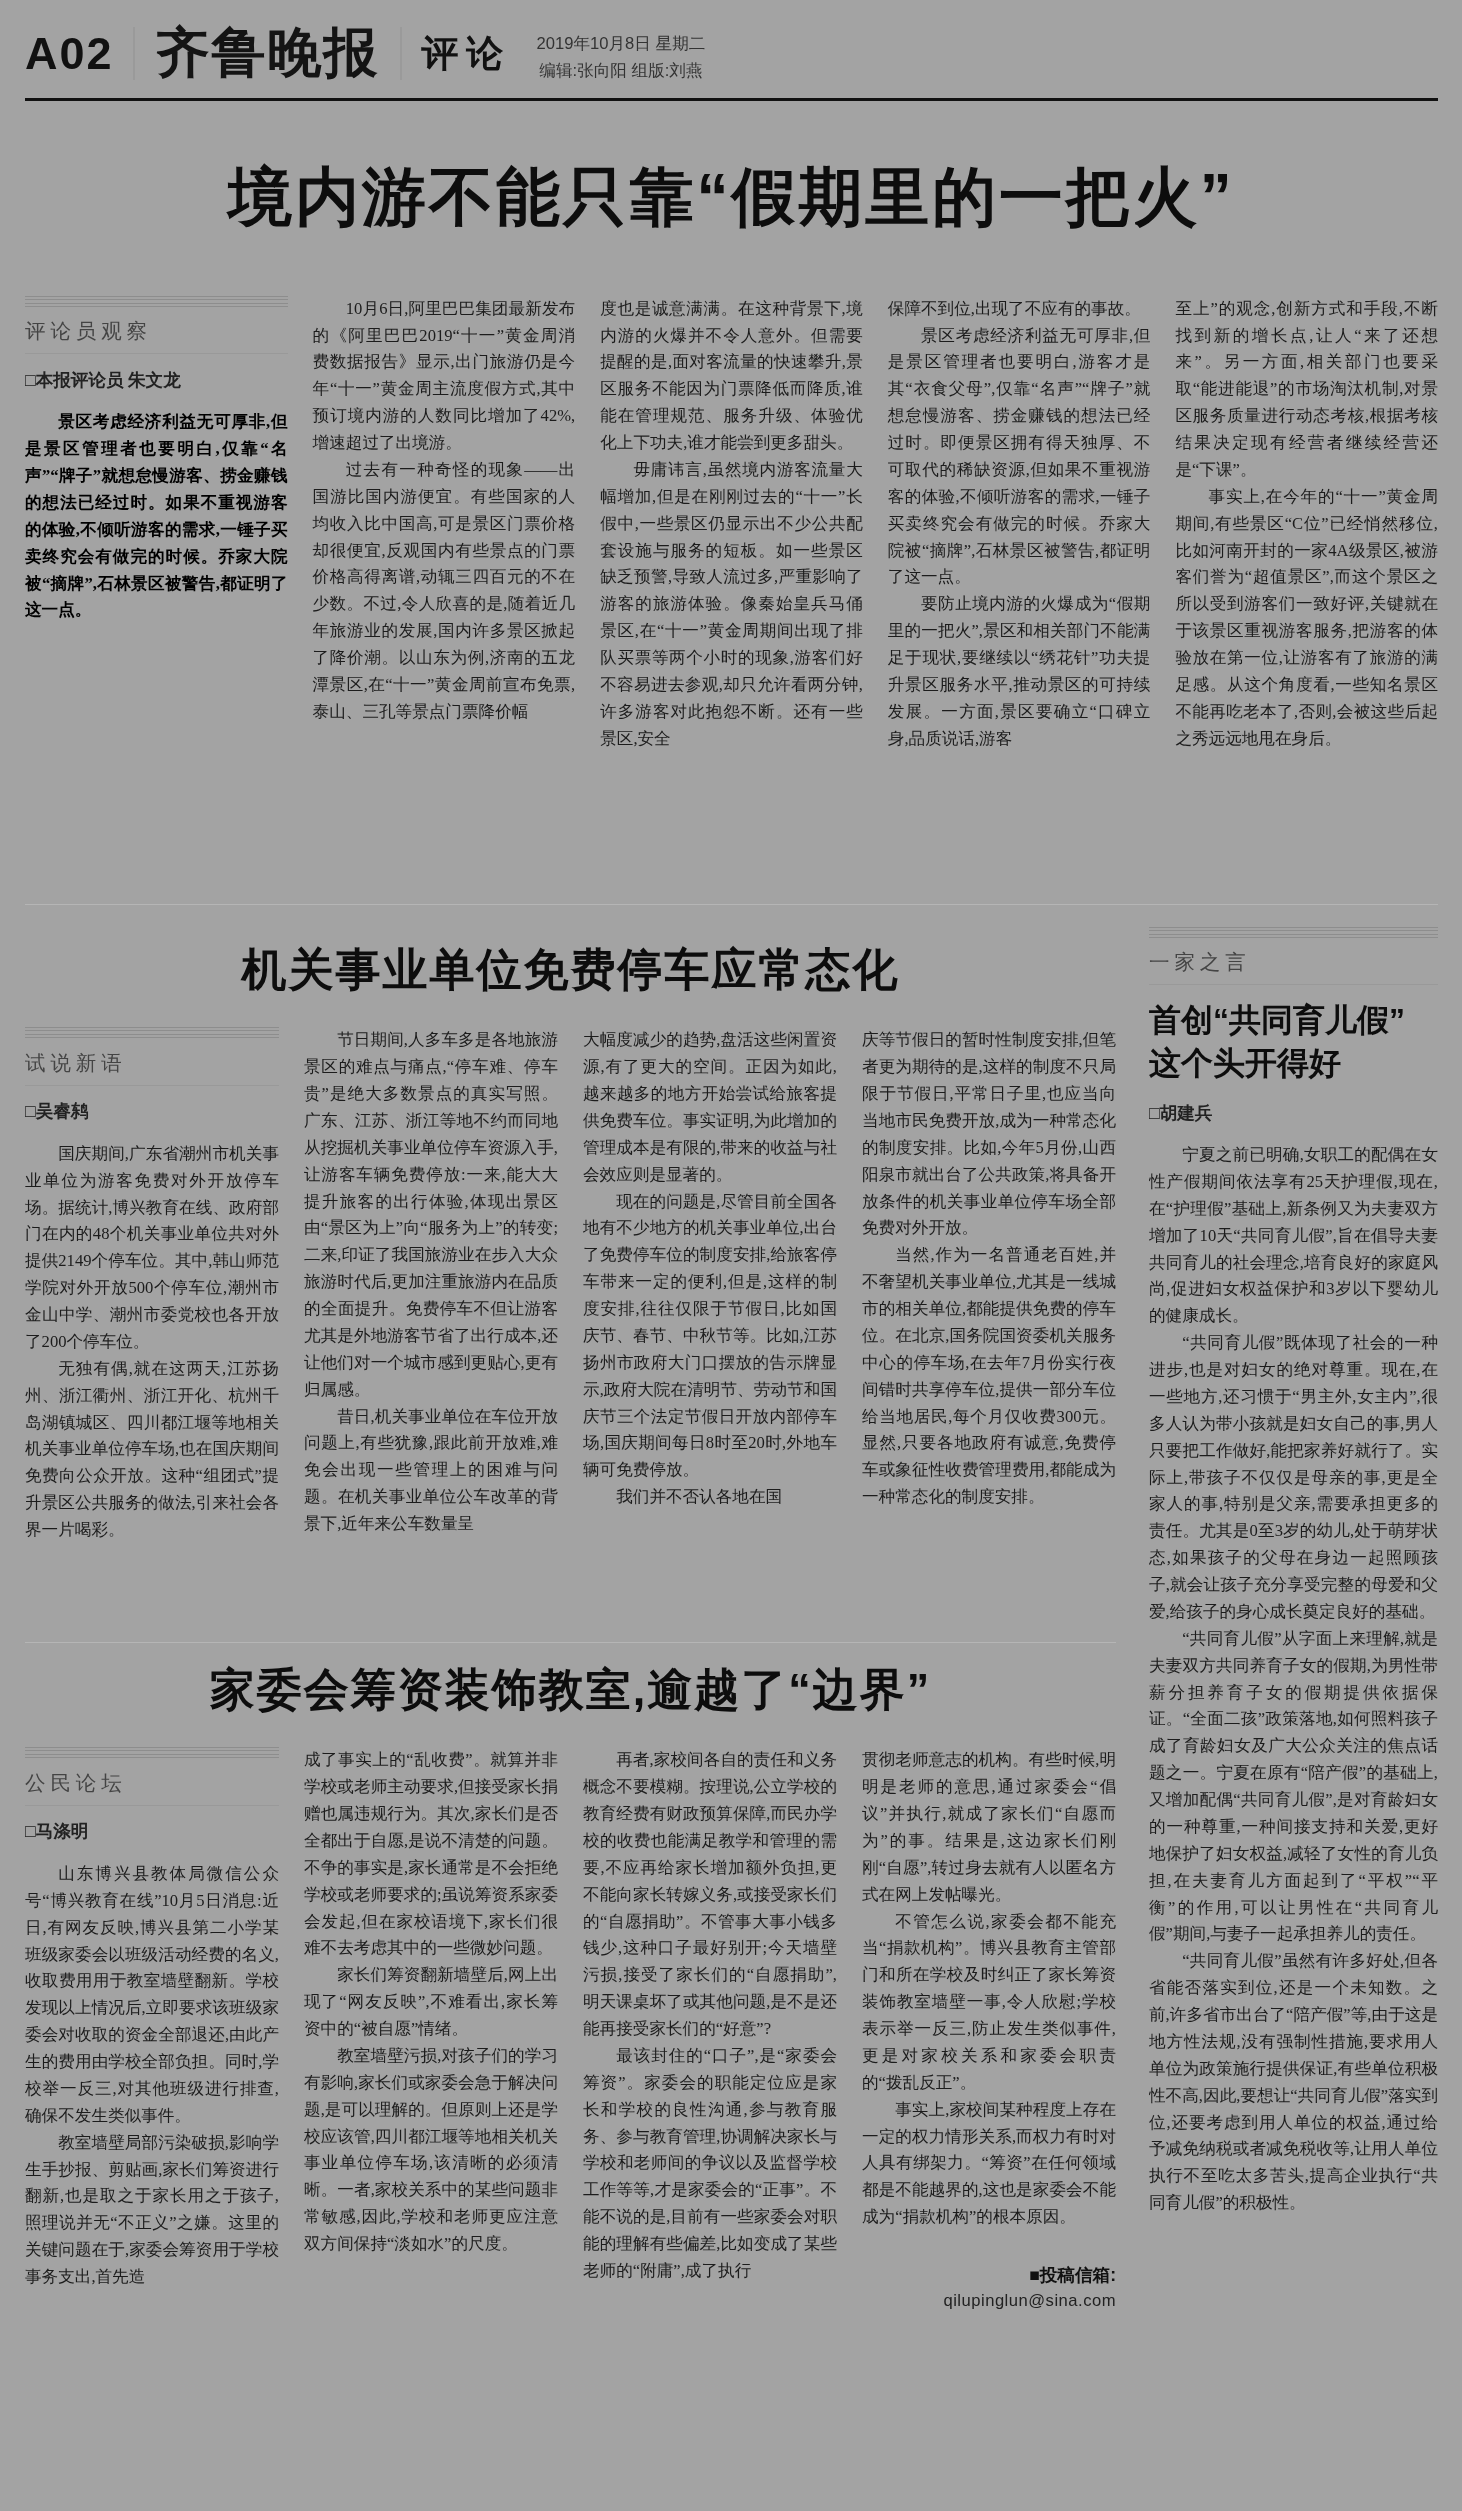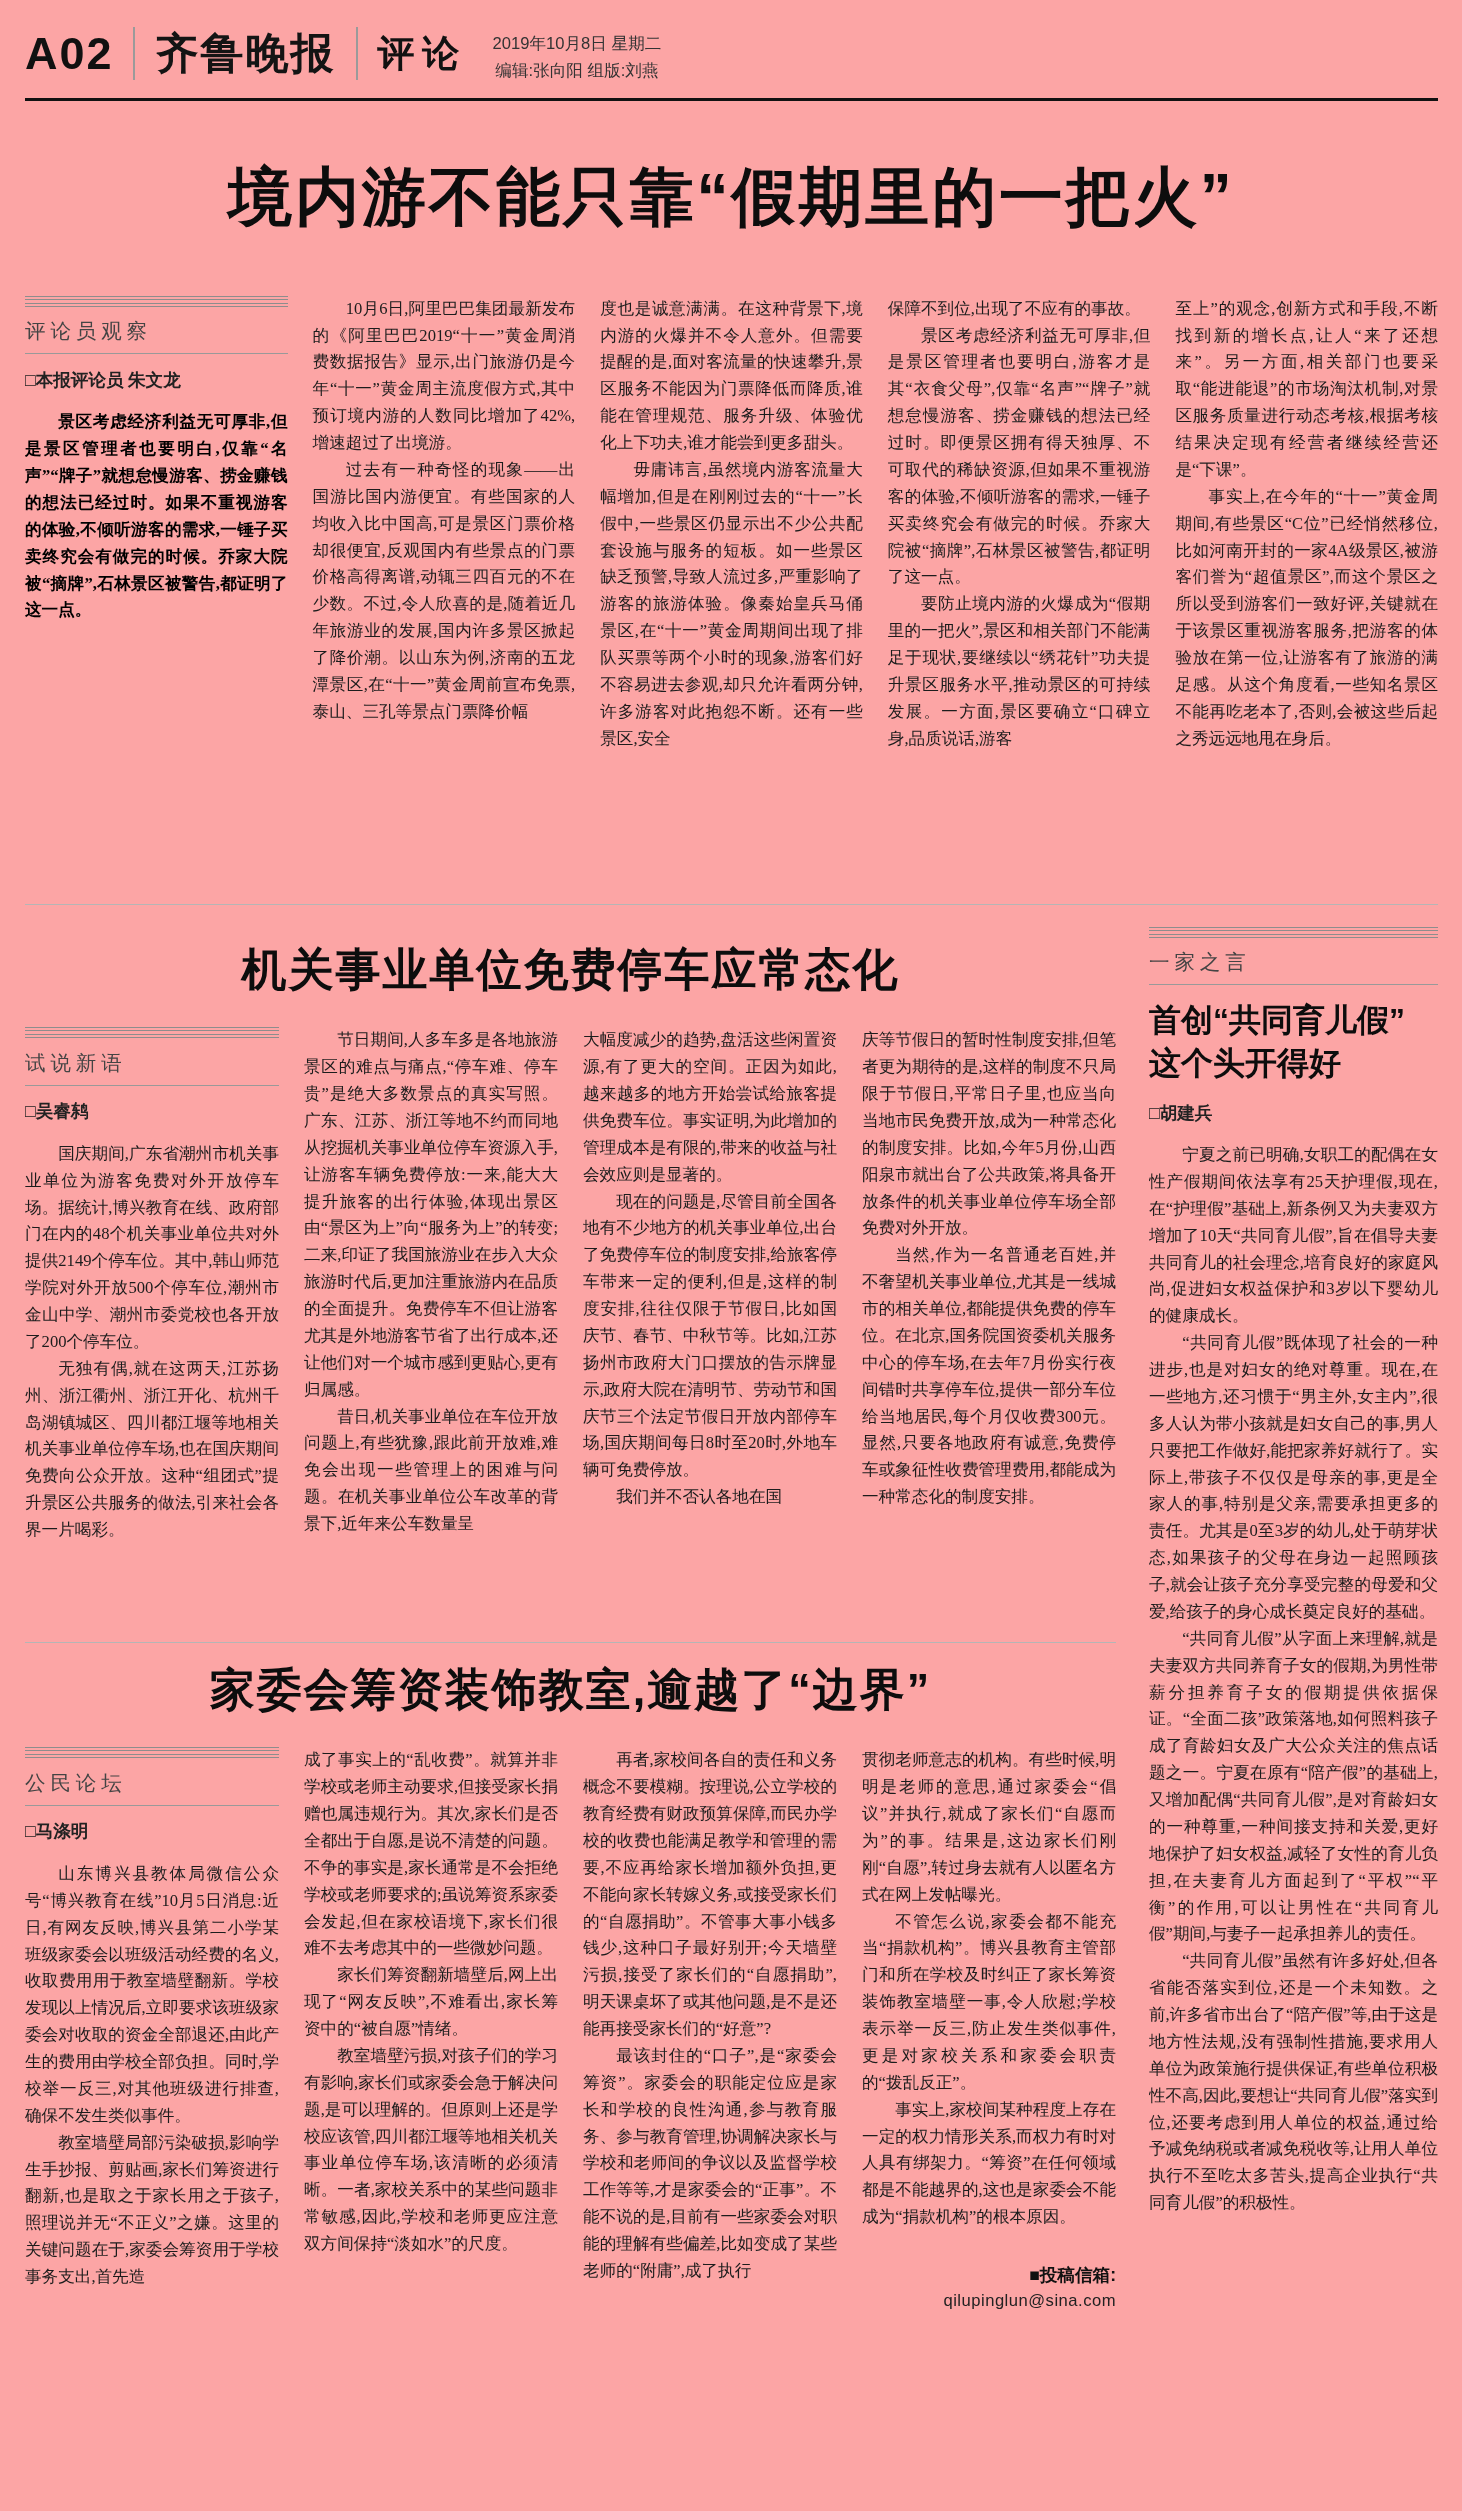--- a/index.html
+++ b/index.html
@@ -3,31 +3,31 @@
 <meta charset="utf-8">
 <style>
   * { margin: 0; padding: 0; box-sizing: border-box; }
   html, body { background: #d9d9d9; }
   body { font-family: "Liberation Serif", "DejaVu Serif", serif; }
 
   .page {
     position: relative;
     width: 1463px; height: 2511px;
     margin: 0 auto;
-    background: #fca5a5;
+    background: #a3a3a3;
     color: #1a1a1a;
     padding: 0 25px 19.5px 25px;
     overflow: hidden;
   }
 
   
   .header { display: flex; align-items: center; gap: 19.5px; padding-top: 17.6px; height: 90px; }
   .page-num { font-size: 45px; font-weight: bold; font-family: "Liberation Sans", sans-serif; letter-spacing: 2px; color: #111; }
   .vdiv { width: 2px; height: 53px; background: #9a9a9a; }
-  .masthead { font-size: 43px; font-weight: bold; color: #141414; letter-spacing: 2px; border: 1px solid transparent; }
+  .masthead { font-size: 54px; font-weight: bold; color: #141414; letter-spacing: 2px; border: 1px solid transparent; }
   .section-name { font-size: 37px; font-weight: bold; letter-spacing: 7.8px; color: #111; }
   .date-block { font-size: 16.6px; line-height: 1.6; color: #333; margin-left: 5.9px; padding-top: 7.8px; font-family: "Liberation Sans", sans-serif; text-align: center; }
   .header-rule { height: 2.9px; background: #111; margin-top: 7.8px; }
 
   
   .headline1 {
     text-align: center;
     font-size: 64px; font-weight: 900;
     letter-spacing: 2.9px;
     font-family: "Liberation Sans", "DejaVu Sans", sans-serif;

